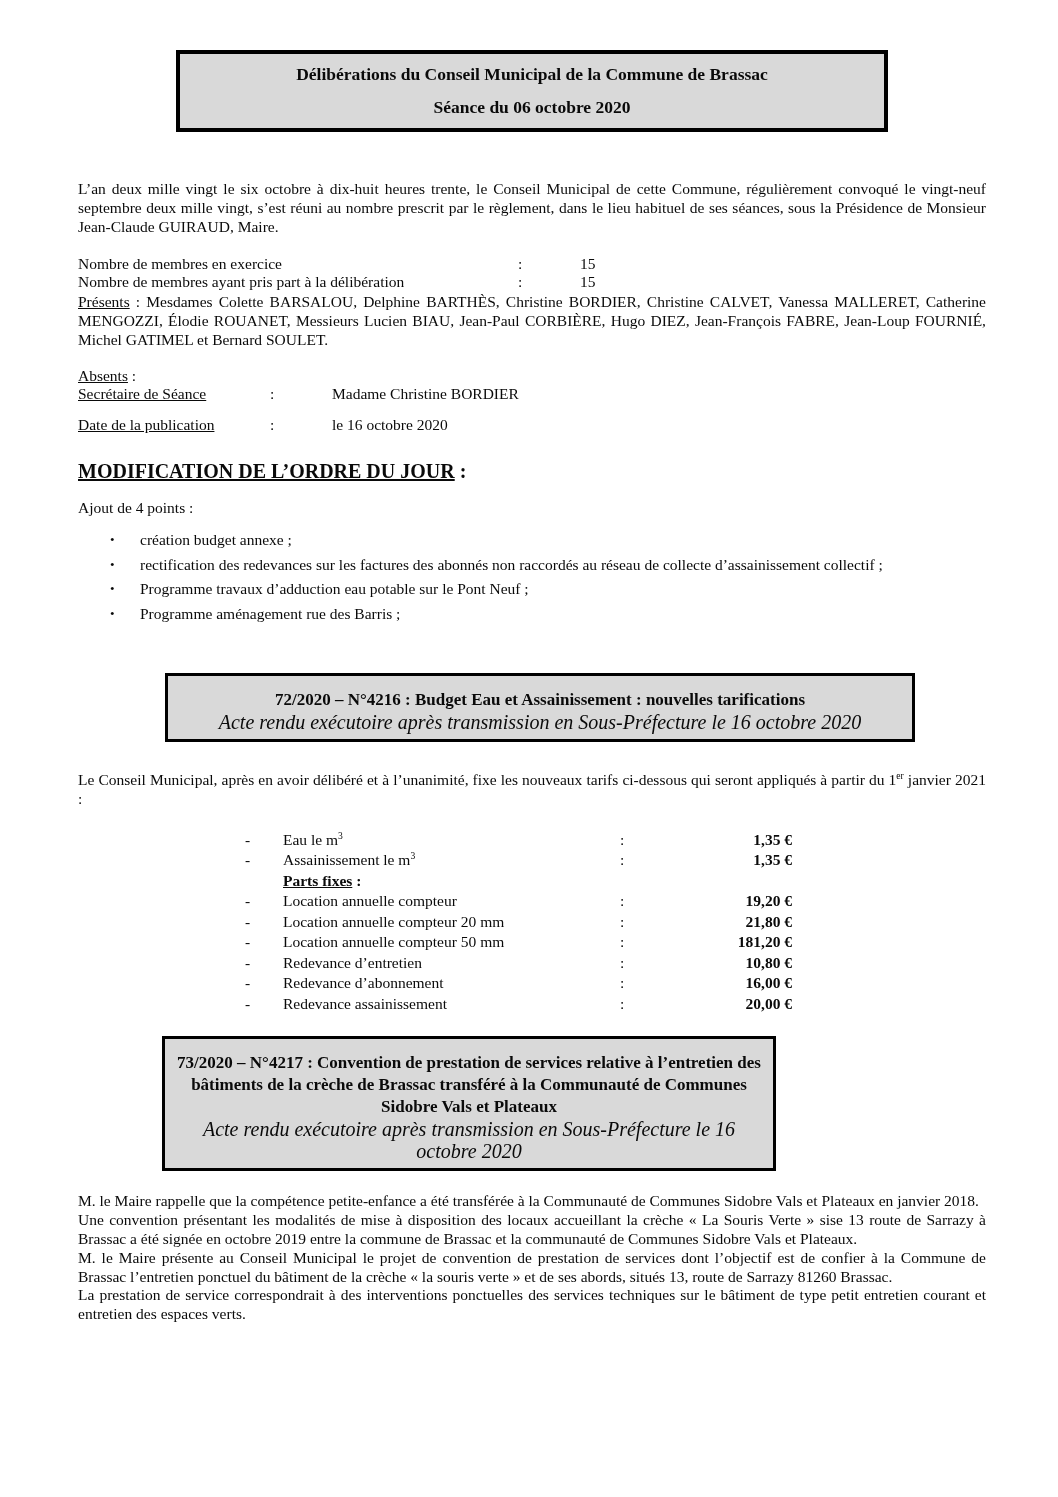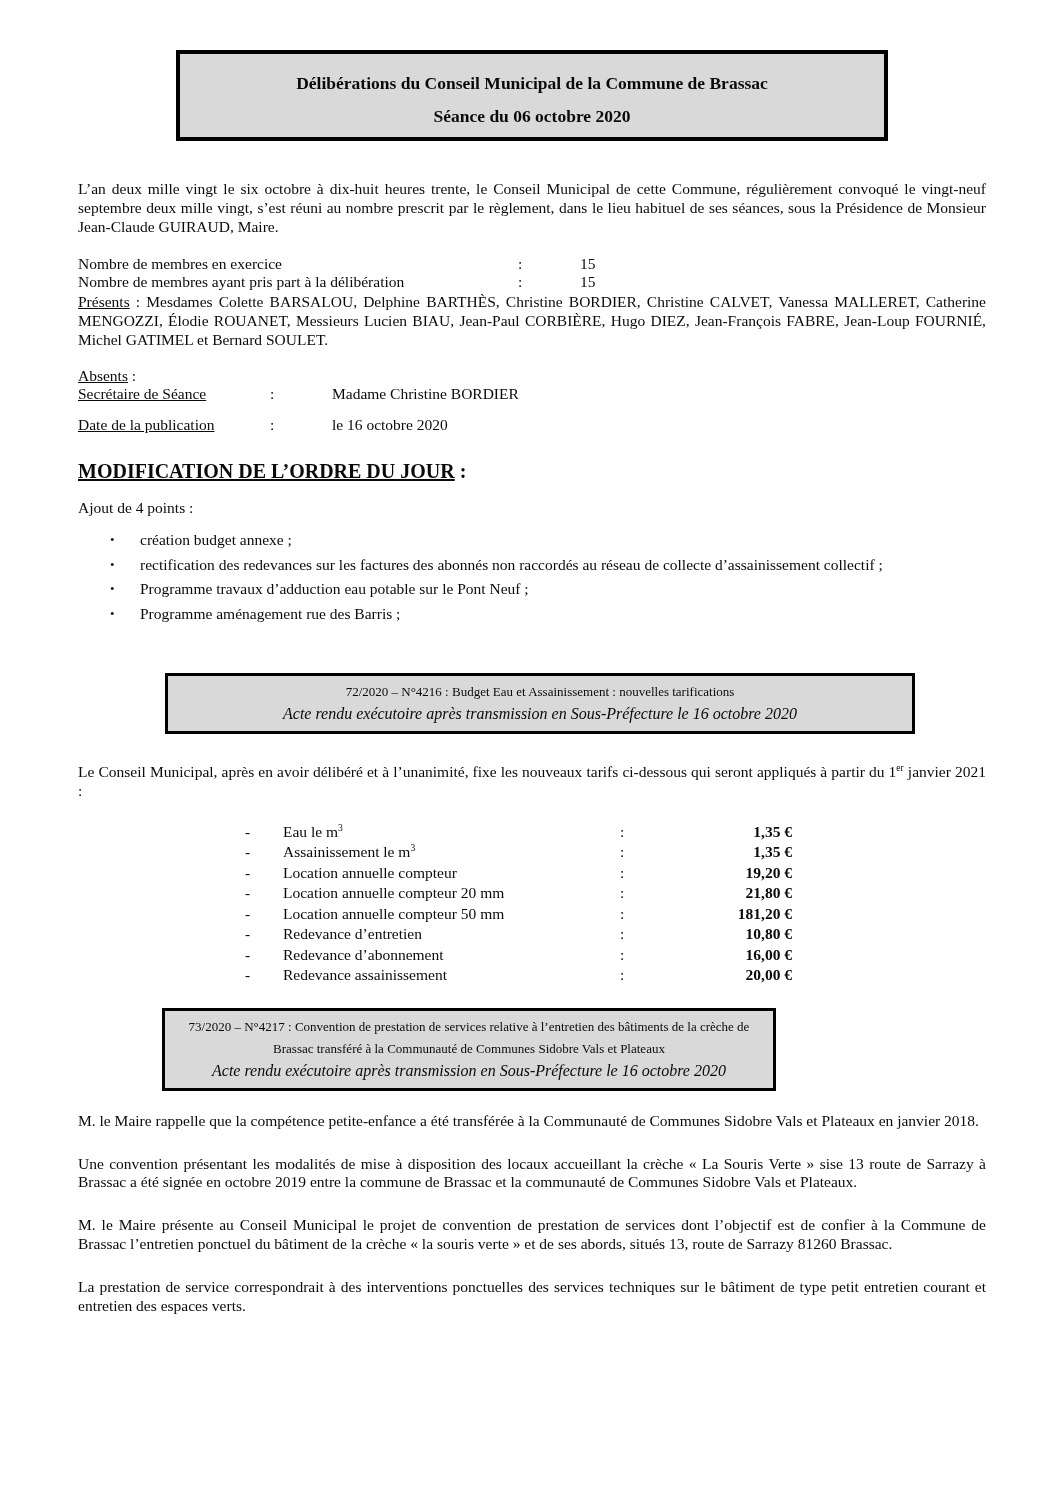--- a/index.html
+++ b/index.html
@@ -9,21 +9,21 @@
     font-family:"Liberation Serif", serif;
     color:#0a0a0a;
     position:relative;
   }
   .page { position:absolute; inset:0; background:#ffffff; overflow:hidden; }
 
   
   .header-box {
     position:absolute; left:176px; top:50px; width:712px;
     background:#d9d9d9; border:4px solid #000;
-    text-align:center; padding:18px 6px 10px 6px;
+    text-align:center; padding:9px 6px 10px 6px;
   }
   .header-box .h-line1 { font-weight:bold; font-size:17.5px; line-height:22px; }
   .header-box .h-line2 { font-weight:bold; font-size:17.5px; line-height:22px; margin-top:11px; }
 
   
   .content { position:absolute; left:78px; top:180px; width:908px; font-size:15.5px; }
   p.j { text-align:justify; line-height:18.8px; }
 
   .members { margin-top:19px; }
   .member-row { display:grid; grid-template-columns:440px 62px auto; line-height:18px; }
@@ -40,34 +40,34 @@
   .agenda-intro { margin-top:18px; line-height:18.5px; }
   .agenda-list { margin-top:13px; list-style:none; }
   .agenda-list li { display:grid; grid-template-columns:30px auto; padding-left:32px; line-height:19.5px; margin-bottom:5px; text-align:justify; }
   .bullet-marker { font-size:13px; }
 
   
   .delib-box {
     background:#d9d9d9; border:3px solid #000;
     text-align:center; padding:5px 10px 6px 10px;
   }
-  .delib-box .d-title { font-weight:normal; font-size:13px; line-height:22px; }
-  .delib-box .d-sub { font-style:italic; font-size:16px; line-height:22px; }
+  .delib-box .d-title { font-weight:bold; font-size:17px; line-height:22px;margin-top:8px; }
+  .delib-box .d-sub { font-style:italic; font-size:20px; line-height:22px; }
   .box-72 { margin-top:50px; margin-left:87px; width:750px; }
   .box-73 { margin-top:22px; margin-left:84px; width:614px; }
 
   .tariff-intro { margin-top:29px; }
   sup { font-size:0.62em; vertical-align:super; line-height:0; }
 
   .tariff-table { margin-top:21px; margin-left:167px; width:547px; }
   .tariff-row { display:grid; grid-template-columns:38px 337px 32px 140px; line-height:20.5px; }
   .tariff-row .t-val { text-align:right; font-weight:bold; }
   .parts-fixes { font-weight:bold; }
 
-  .p73 { margin-top:24px; }
+  .p73 { margin-top:0; }
   .p73-first { margin-top:21px; }
 </style>
 </head>
 <body>
 
 <div class="page">
 
   <div class="header-box">
     <div class="h-line1">Délibérations du Conseil Municipal de la Commune de Brassac</div>
     <div class="h-line2">Séance du 06 octobre 2020</div>
@@ -144,20 +144,21 @@
         <span class="t-val">1,35 €</span>
       </div>
       <div class="tariff-row">
         <span>-</span>
         <span><span>Assainissement le m</span><sup>3</sup></span>
         <span>:</span>
         <span class="t-val">1,35 €</span>
       </div>
       <div class="tariff-row">
         <span></span>
+        <span class="parts-fixes"><span class="u">Parts fixes</span><span> :</span></span>
       </div>
       <div class="tariff-row">
         <span>-</span>
         <span><span>Location annuelle compteur</span></span>
         <span>:</span>
         <span class="t-val">19,20 €</span>
       </div>
       <div class="tariff-row">
         <span>-</span>
         <span><span>Location annuelle compteur 20 mm</span></span>

